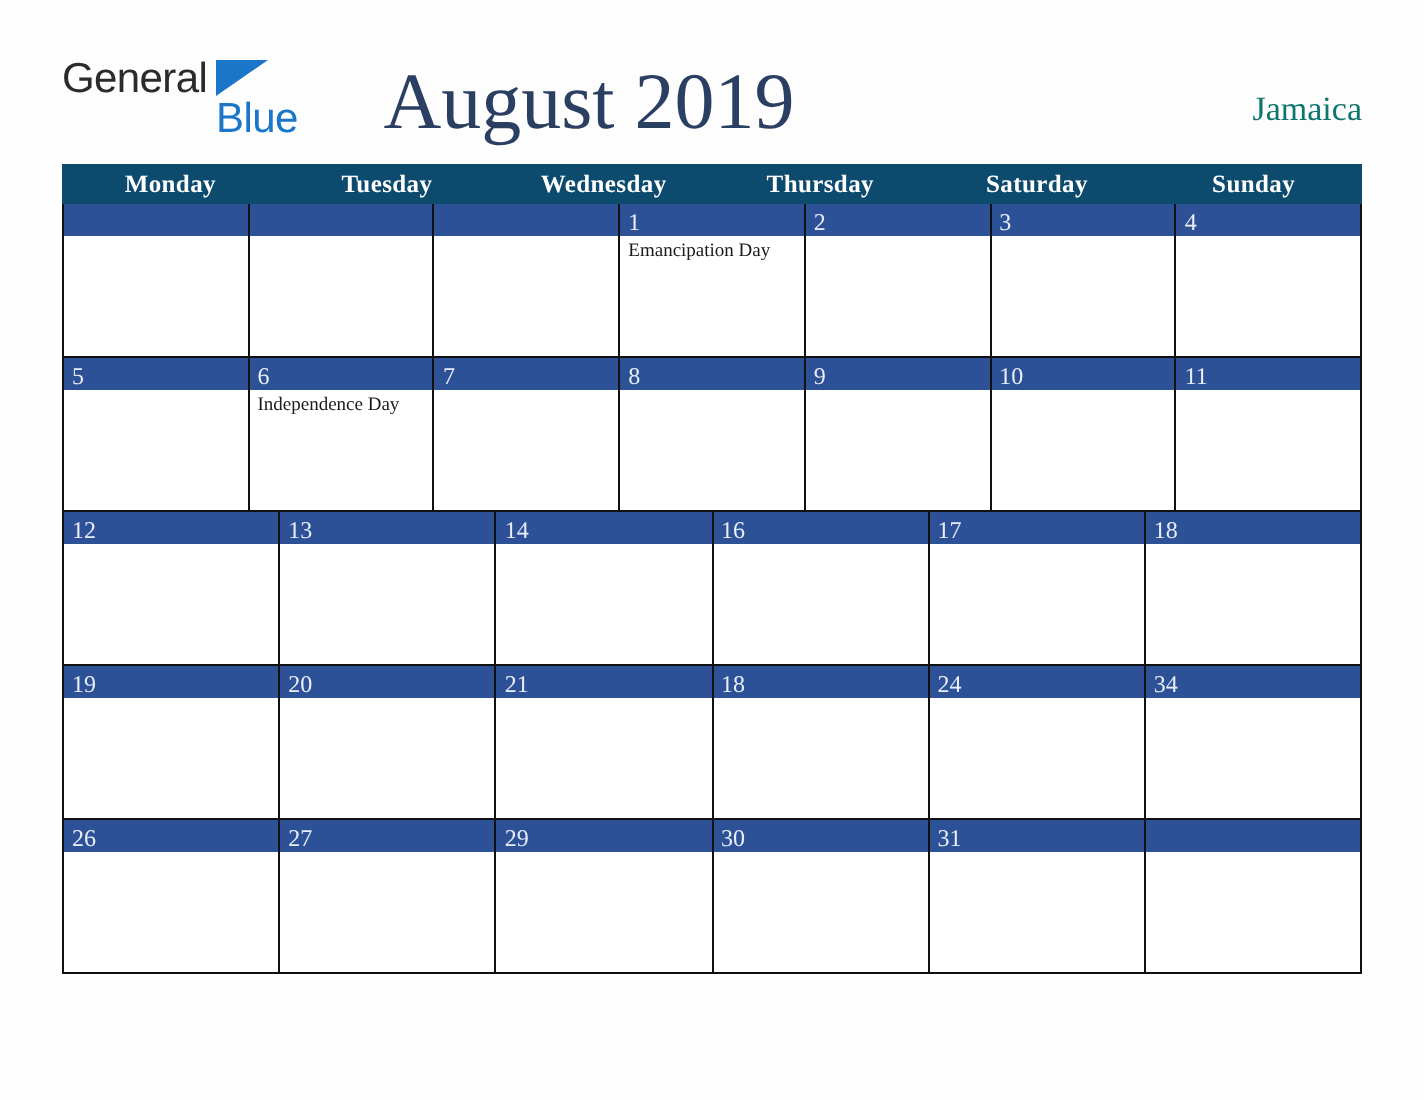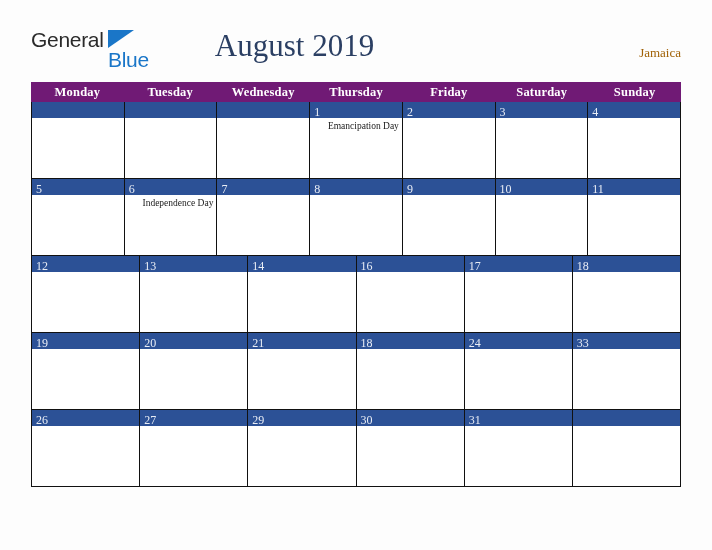--- a/index.html
+++ b/index.html
@@ -62,46 +62,46 @@
     line-height: 1;
     margin-left: 39px;
   }
 
   .cal-title {
     position: absolute;
     left: 0;
     top: 29px;
     width: 589px;
     text-align: center;
-    font-size: 31px;
+    font-size: 40px;
     color: #2b3f63;
     font-family: "Liberation Serif", serif;
     line-height: 1.1;
   }
 
   .cal-locale {
     position: absolute;
     right: 31px;
     top: 45px;
-    font-size: 13px;
-    color: #a16207;
+    font-size: 17px;
+    color: #0f766e;
     font-family: "Liberation Serif", serif;
   }
 
   
   .calendar {
     position: absolute;
     left: 31px;
     top: 82px;
     width: 650px;
   }
 
   .weekday-row {
     display: flex;
-    background: #701a75;
+    background: #0c4a6e;
     height: 20px;
   }
   .weekday-cell {
     flex: 1 1 0;
     color: #ffffff;
     font-size: 12.5px;
     font-weight: bold;
     font-family: "Liberation Serif", serif;
     text-align: center;
     line-height: 20px;
@@ -148,21 +148,20 @@
     line-height: 16px;
     font-family: "Liberation Serif", serif;
     display: inline-block;
   }
 
   .day-body {
     flex: 1 1 auto;
     padding: 2px 3px 0 4px;
     box-sizing: border-box;
     overflow: hidden;
-    text-align: right;
   }
   .event-label {
     font-size: 9.5px;
     line-height: 12px;
     color: #1a1a1a;
     font-family: "Liberation Serif", serif;
     white-space: nowrap;
   }
 </style>
 </head>
@@ -182,21 +181,20 @@
 
 </div>
 
 <div class="calendar">
 
   <div class="weekday-row">
     <div class="weekday-cell">Monday</div>
     <div class="weekday-cell">Tuesday</div>
     <div class="weekday-cell">Wednesday</div>
     <div class="weekday-cell">Thursday</div>
-    <div class="weekday-cell">Friday</div>
     <div class="weekday-cell">Saturday</div>
     <div class="weekday-cell">Sunday</div>
   </div>
 
   <div class="week-row">
     <div class="day-cell">
       <div class="day-band"><span class="day-number"></span></div>
       <div class="day-body">
           <div class="event-label"></div>
         </div>
@@ -348,21 +346,21 @@
           <div class="event-label"></div>
         </div>
     </div>
     <div class="day-cell">
       <div class="day-band"><span class="day-number">24</span></div>
       <div class="day-body">
           <div class="event-label"></div>
         </div>
     </div>
     <div class="day-cell">
-      <div class="day-band"><span class="day-number">33</span></div>
+      <div class="day-band"><span class="day-number">34</span></div>
       <div class="day-body">
           <div class="event-label"></div>
         </div>
     </div>
   </div>
 
   <div class="week-row">
     <div class="day-cell">
       <div class="day-band"><span class="day-number">26</span></div>
       <div class="day-body">

